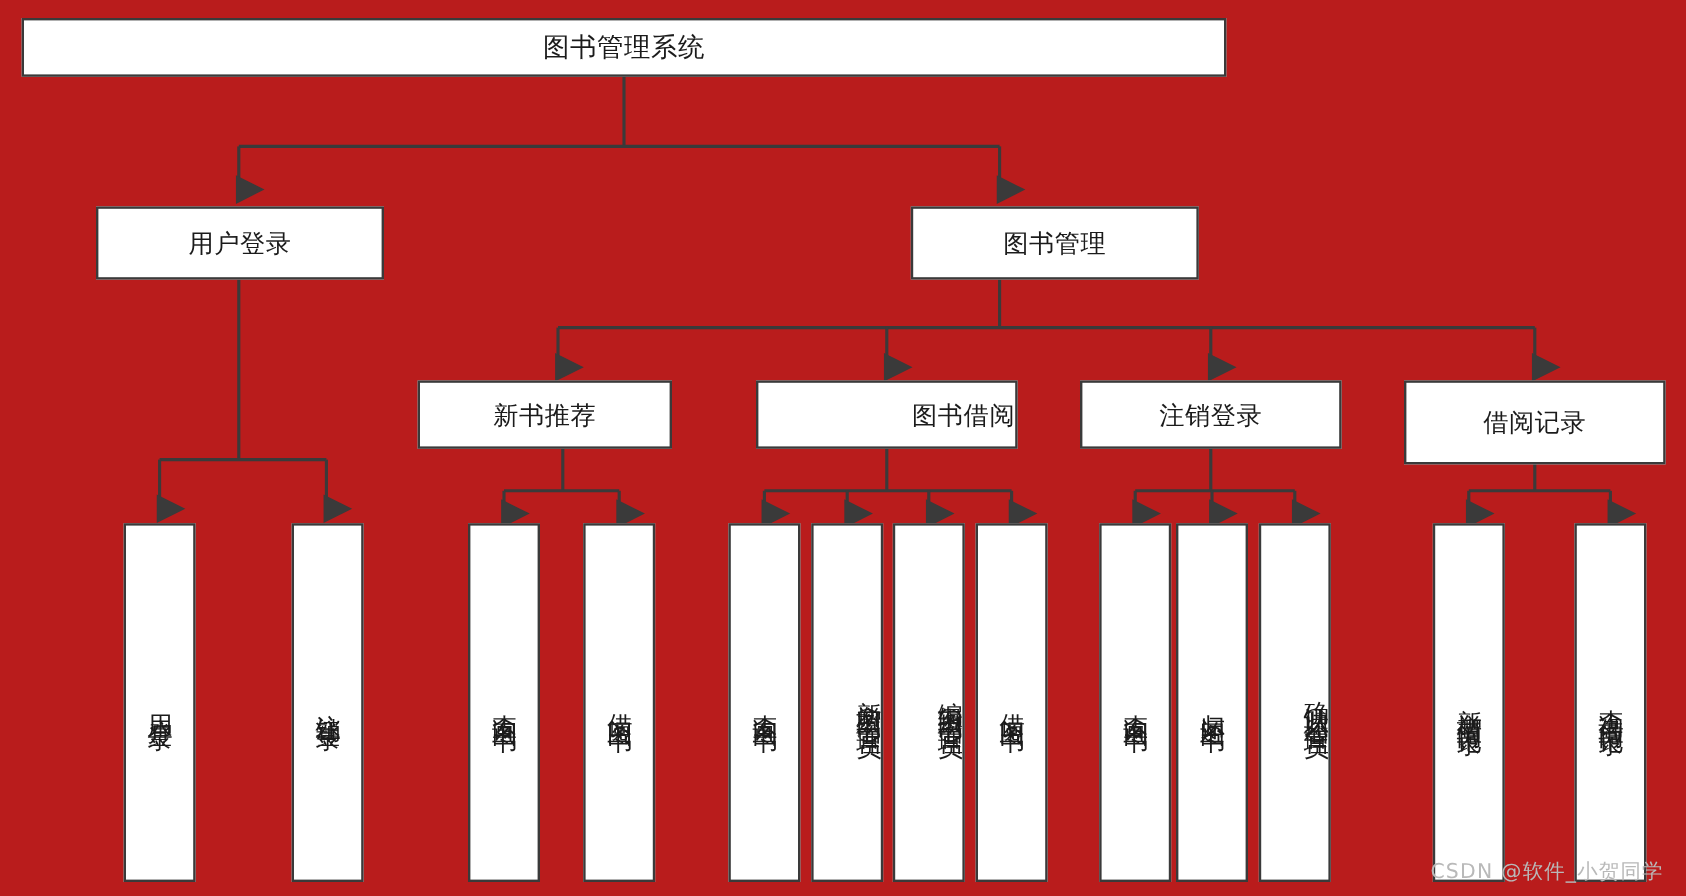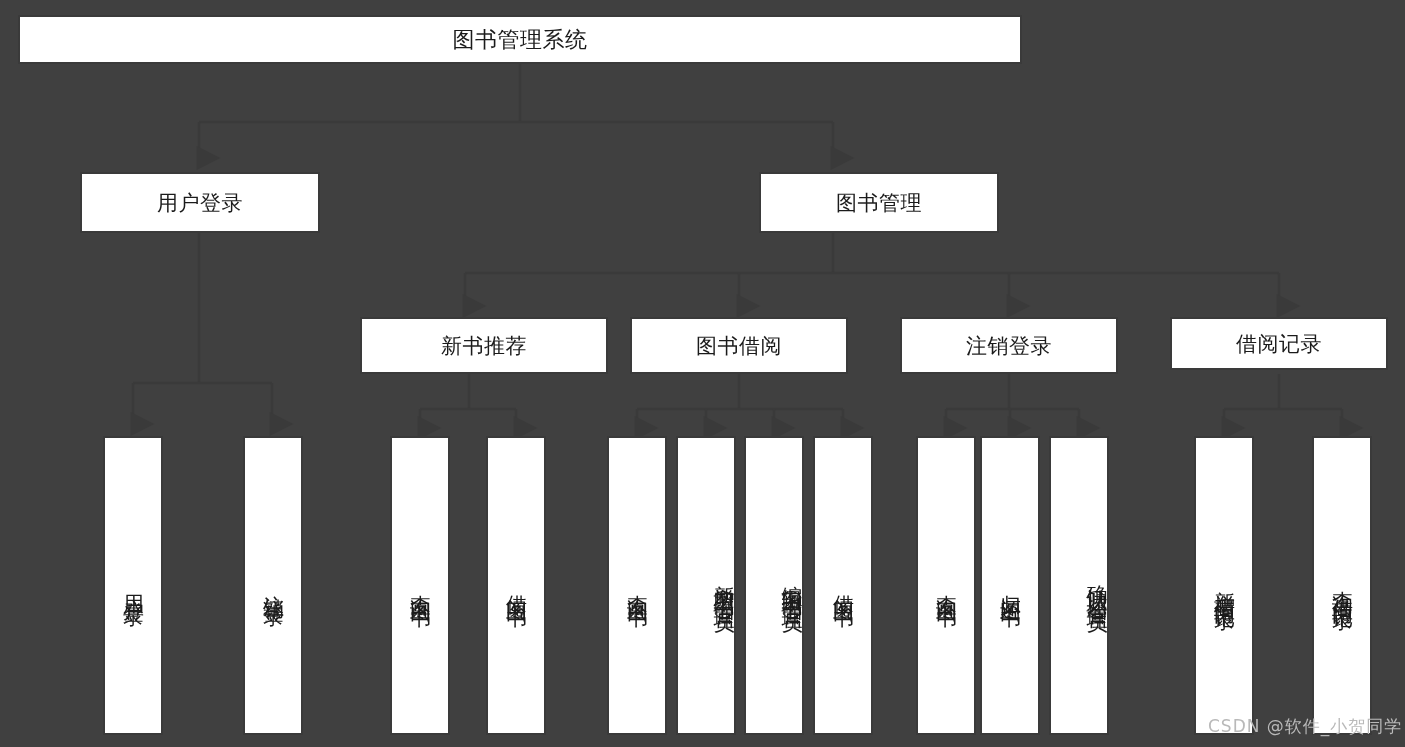--- a/index.html
+++ b/index.html
@@ -2,21 +2,21 @@
 <html><head>
 <meta charset="utf-8">
 <title>图书管理系统 功能结构图</title>
 <style>
   html,body{margin:0;padding:0;background:#ffffff;}
   body{font-family:"DejaVu Sans","Liberation Sans",sans-serif;}
   #canvas{
     position:relative;
     width:1405px;
     height:747px;
-    background:#404040;
+    background:#b91c1c;
     overflow:hidden;
   }
   #wires{position:absolute;left:0;top:0;width:1405px;height:747px;}
   .node{
     position:absolute;
     box-sizing:border-box;
     border:2.2px solid #3a3a3a;
     background:#ffffff;
     display:flex;
     align-items:center;
@@ -45,21 +45,20 @@
     display:block;
     white-space:pre;
   }
   .watermark{
     position:absolute;
     font-size:17px;
     color:#b9b9b9;
     letter-spacing:1px;
     white-space:nowrap;
     user-select:none;
-    margin-left:16px;
   }
 </style>
 </head>
 <body>
 
 <div id="canvas">
 
   <svg id="wires" viewBox="0 0 1405 747" xmlns="http://www.w3.org/2000/svg">
     <defs>
       <marker id="arrow" viewBox="0 0 12 12" refX="6" refY="10" markerWidth="11" markerHeight="11" orient="auto-start-reverse">
@@ -117,30 +116,30 @@
     <span class="label">图书管理系统</span>
   </div>
 
   <div class="node horiz" style="left:80px;top:172px;width:240px;height:61px;">
     <span class="label">用户登录</span>
   </div>
   <div class="node horiz" style="left:713px;top:172px;width:240px;height:61px;margin-left:46px;">
     <span class="label">图书管理</span>
   </div>
 
-  <div class="node horiz" style="left:360px;top:317px;width:248px;height:57px;justify-content:center;">
+  <div class="node horiz" style="left:348px;top:317px;width:212px;height:57px;justify-content:center;">
     <span class="label">新书推荐</span>
   </div>
-  <div class="node horiz" style="left:630px;top:317px;width:218px;height:57px;">
+  <div class="node horiz" style="left:630px;top:317px;width:218px;height:57px;justify-content:flex-end;">
     <span class="label">图书借阅</span>
   </div>
   <div class="node horiz" style="left:900px;top:317px;width:218px;height:57px;">
     <span class="label">注销登录</span>
   </div>
-  <div class="node horiz" style="left:1170px;top:317px;width:218px;height:53px;">
+  <div class="node horiz" style="left:1170px;top:317px;width:218px;height:70px;">
     <span class="label">借阅记录</span>
   </div>
 
   <div class="node vert" style="left:103px;top:436px;width:60px;height:299px;">
     <span class="label">用户登录</span>
   </div>
   <div class="node vert" style="left:243px;top:436px;width:60px;height:299px;">
     <span class="label">注销登录</span>
   </div>
 

